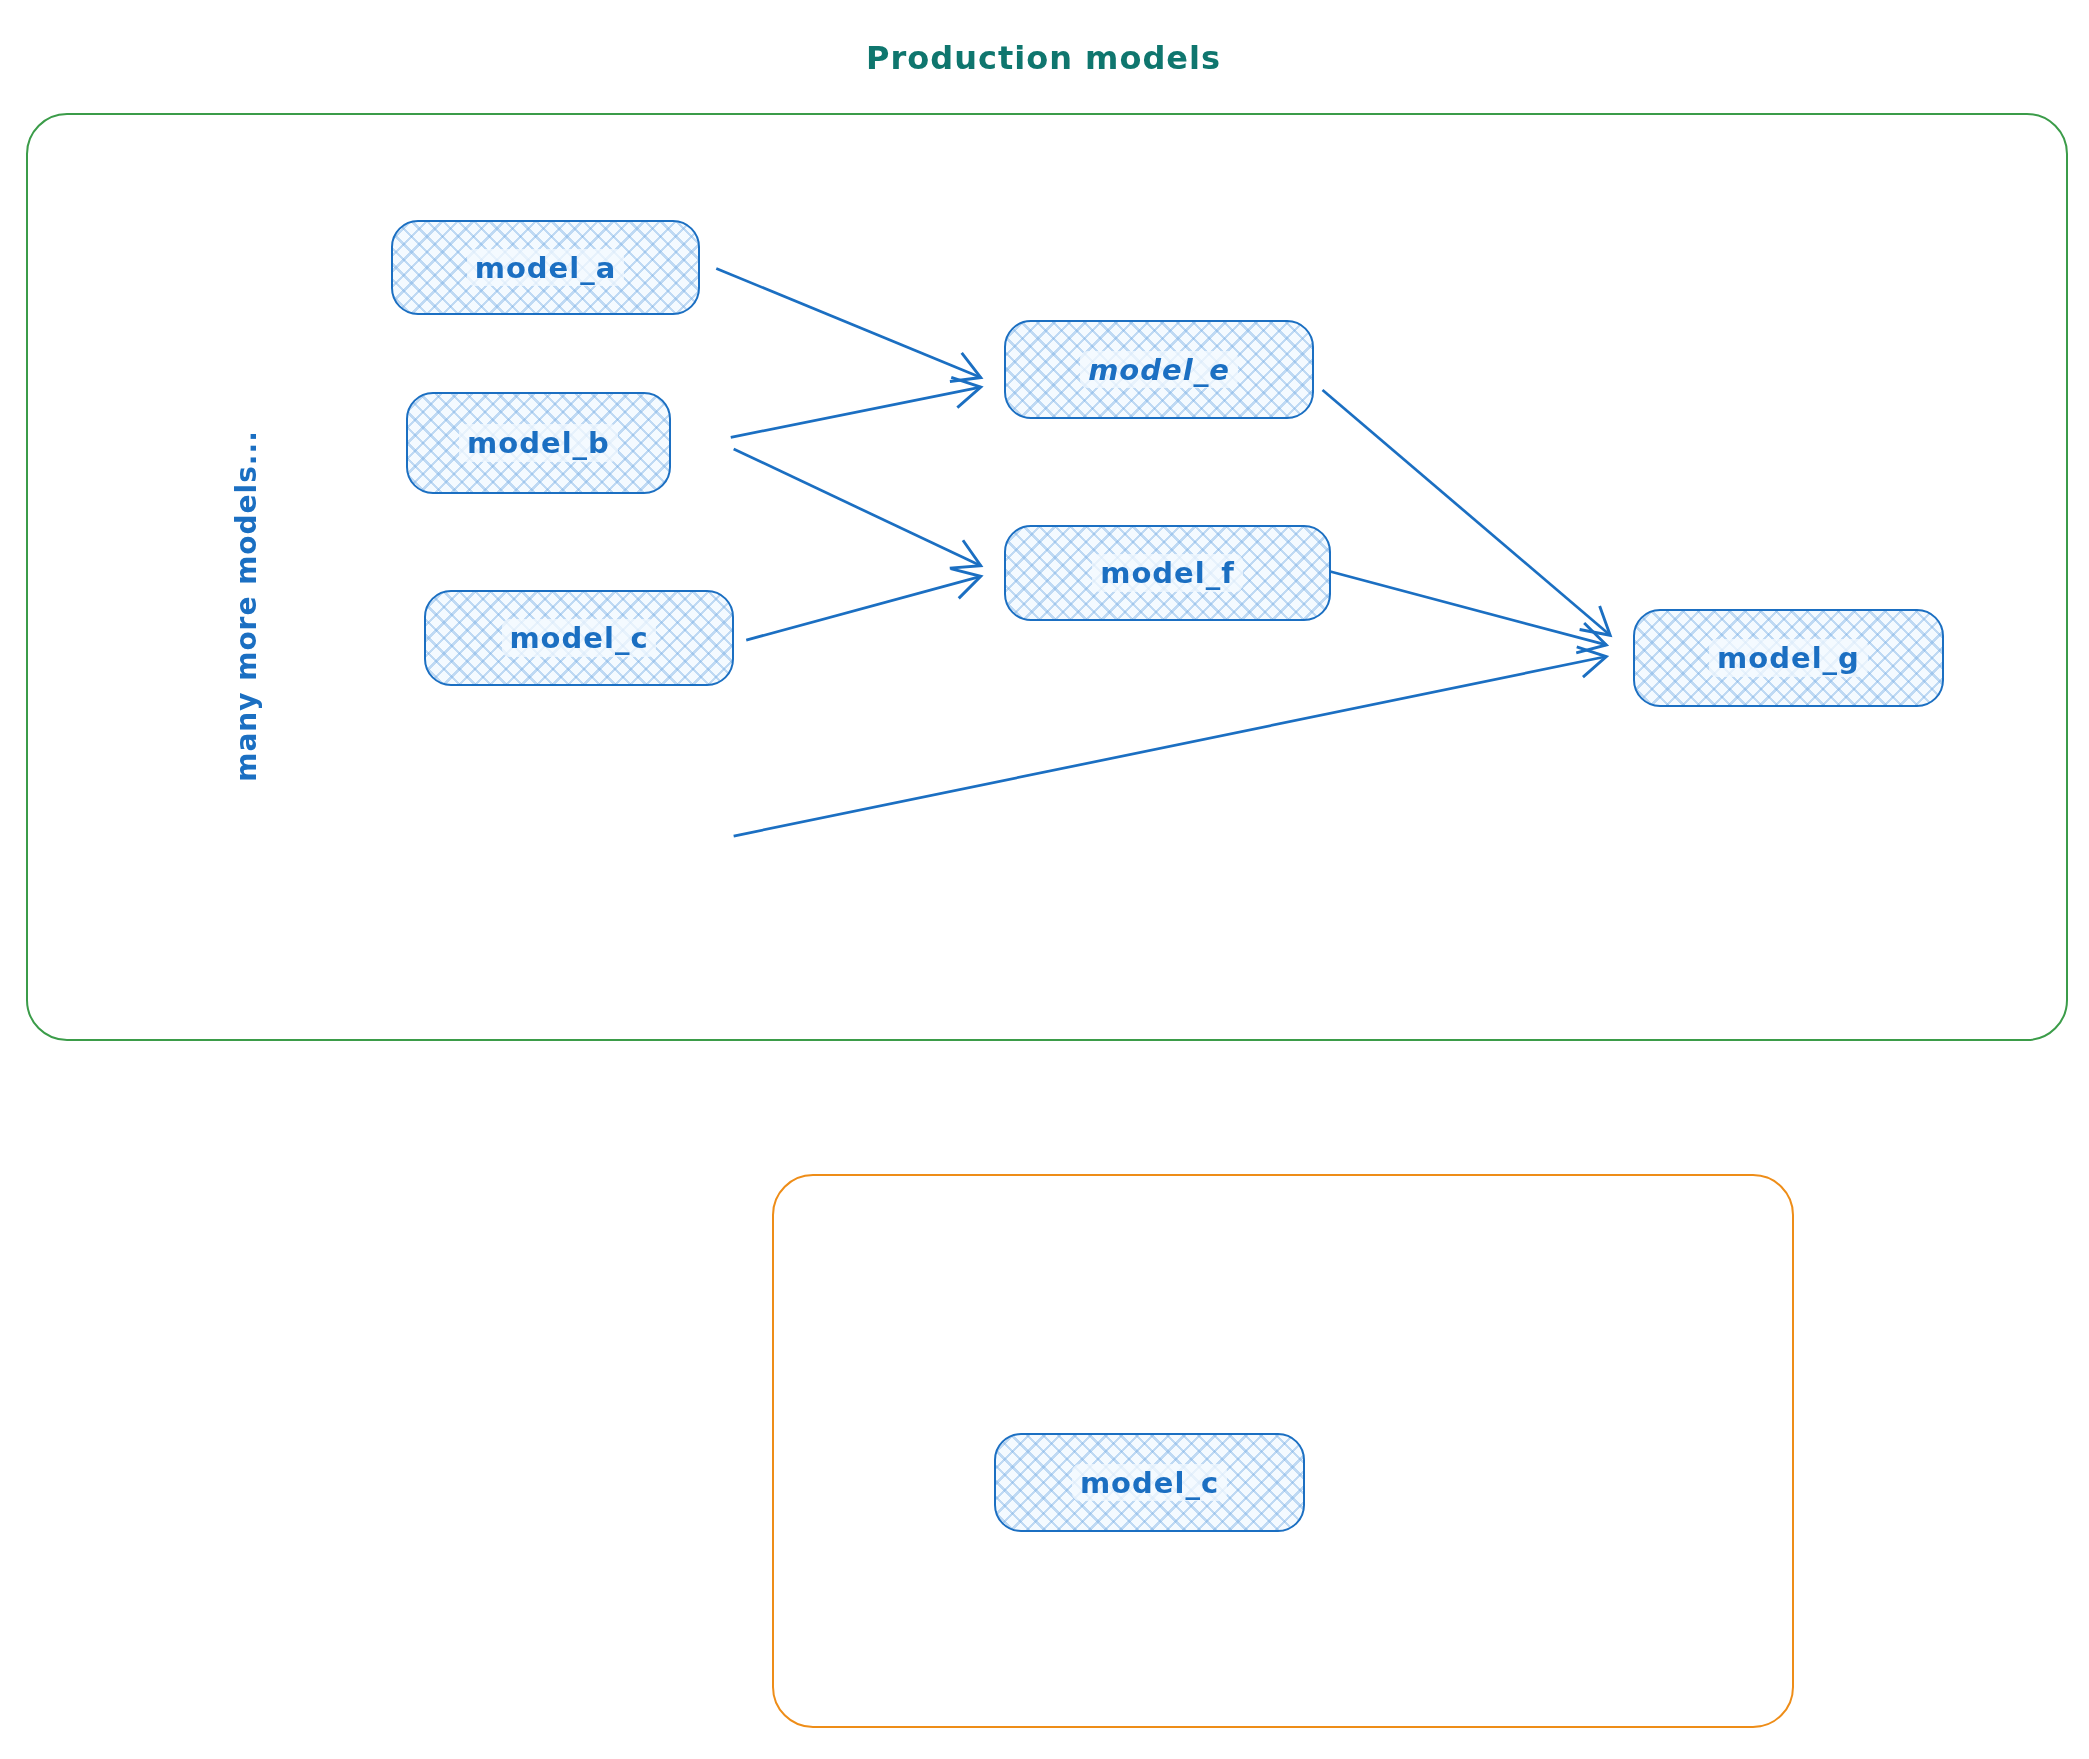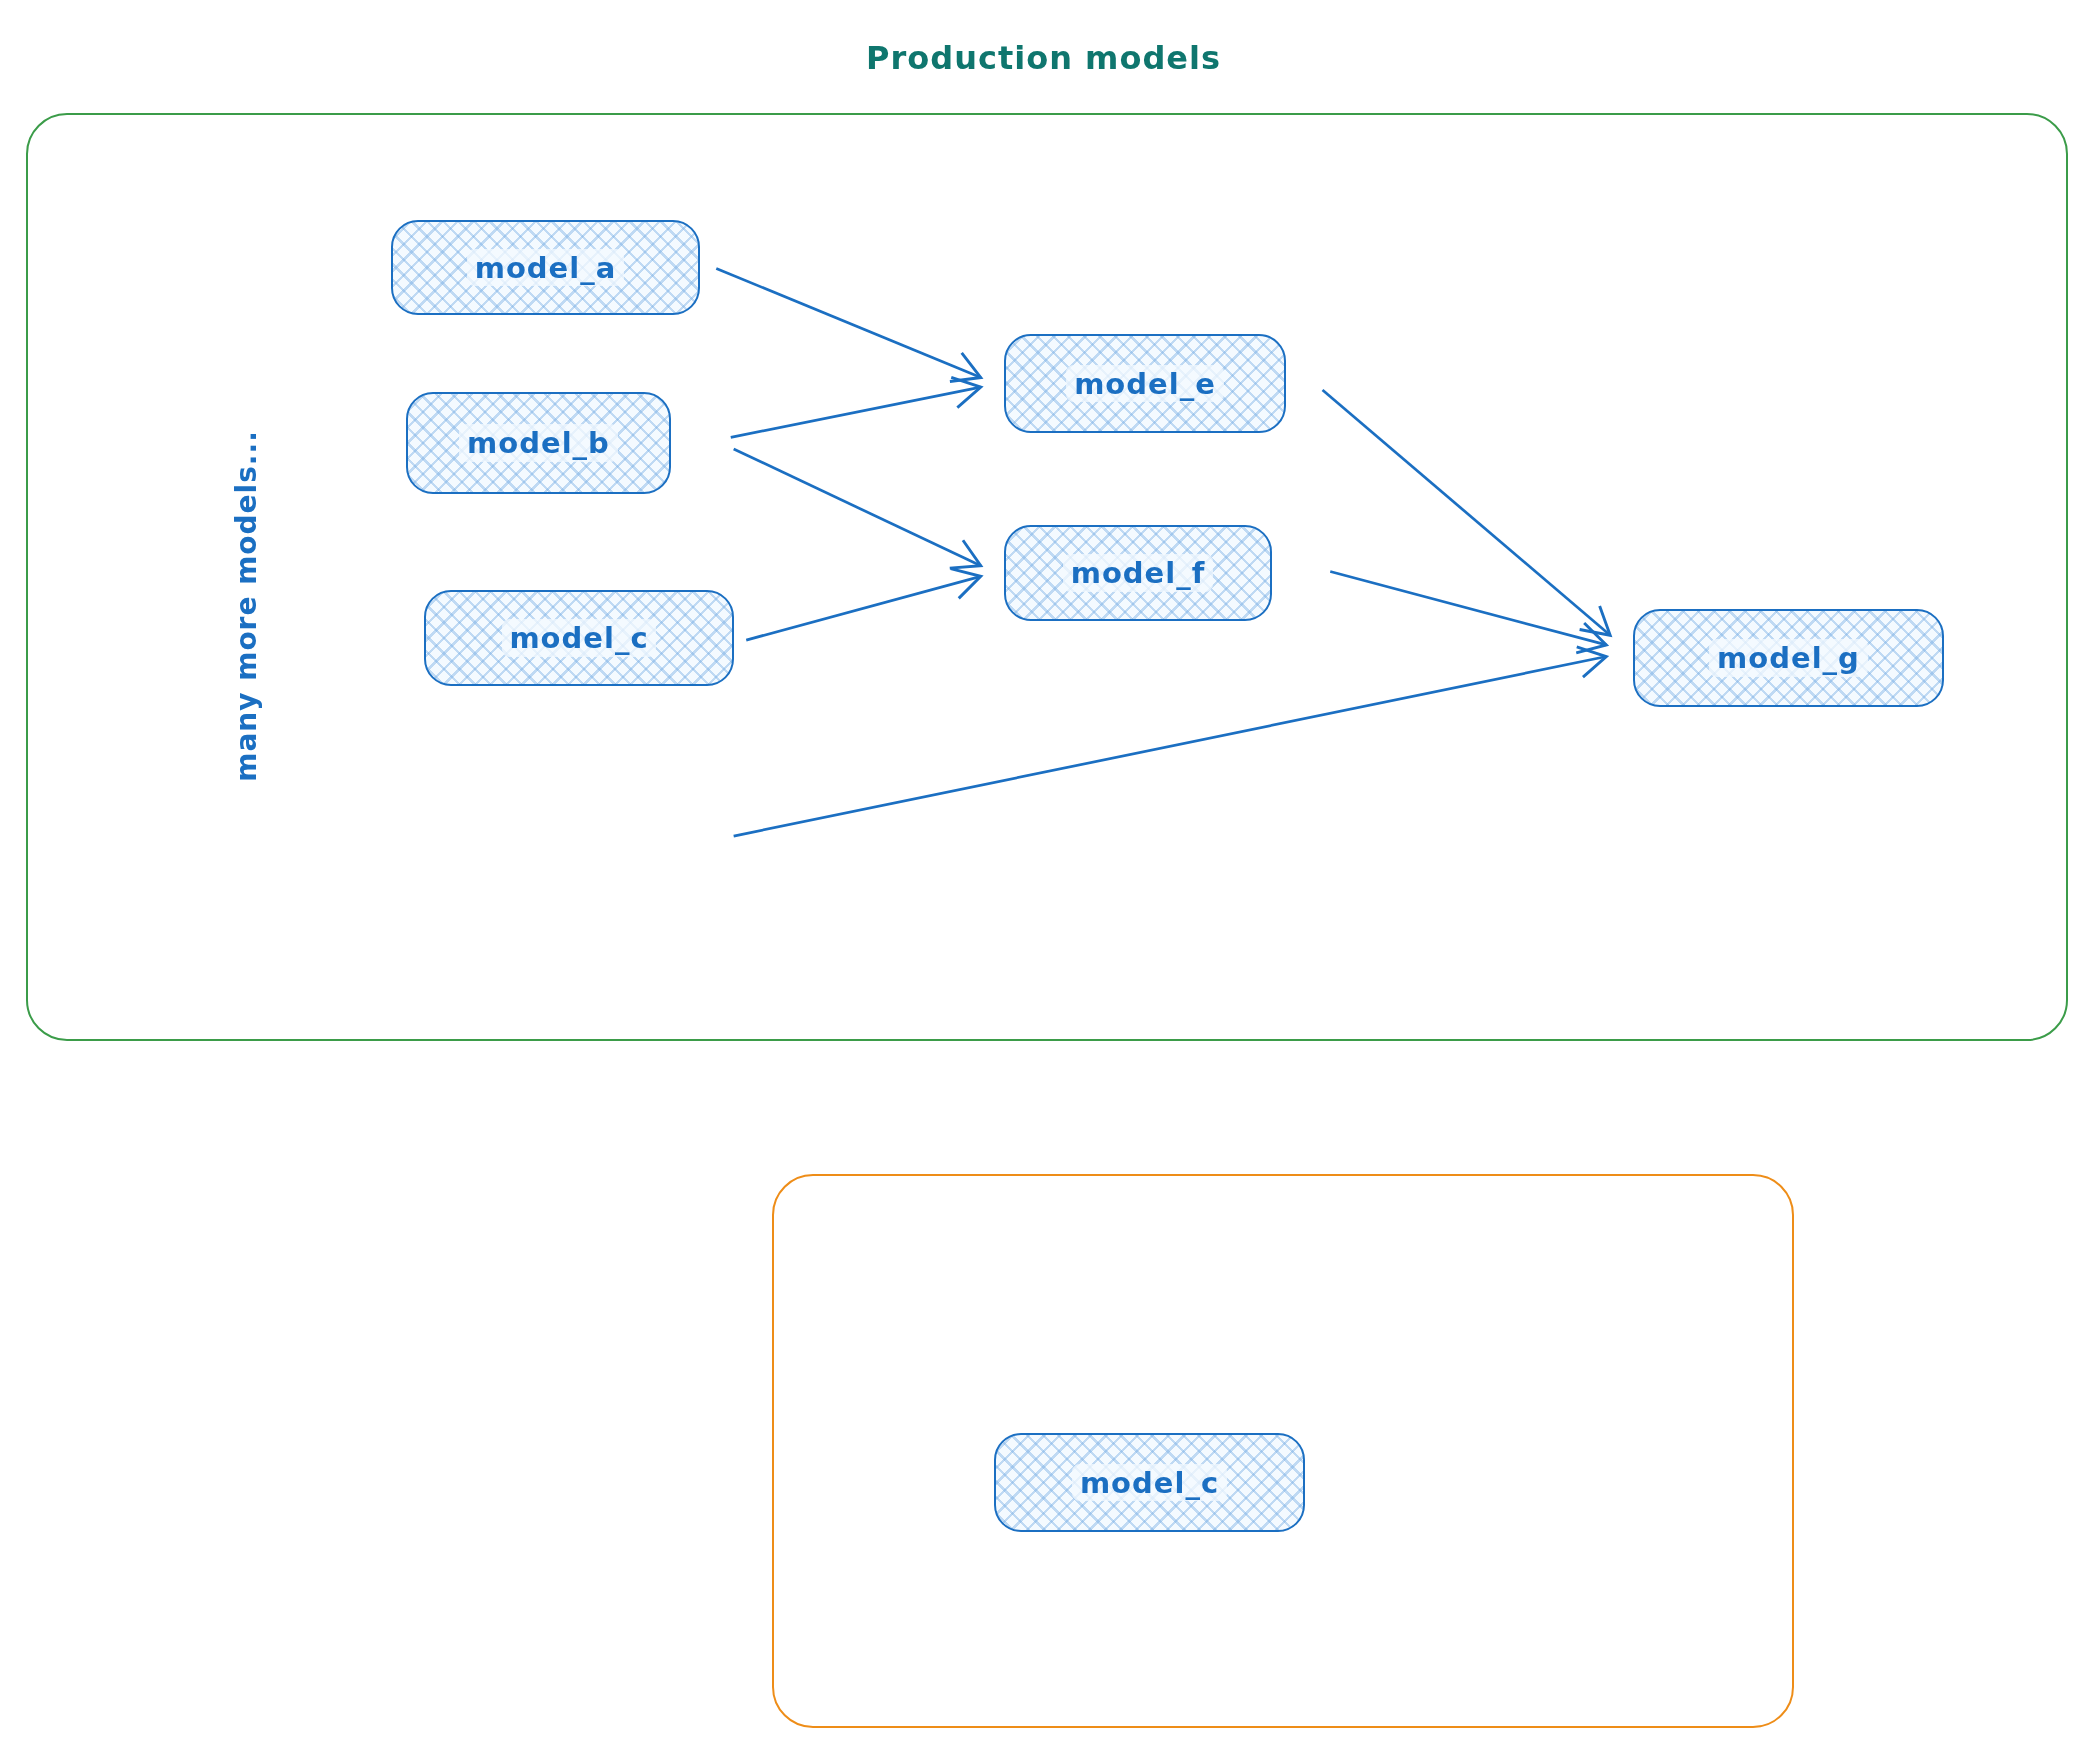--- a/index.html
+++ b/index.html
@@ -77,22 +77,22 @@
     letter-spacing: 1px;
     background: rgba(244,250,255,0.75);
     padding: 1.9px 7.7px;
     border-radius: 7.7px;
   }
 
   .node.node-a     { left: 391px;  top: 220px;  width: 309px; height: 95px; text-align: right;  }
   .node.node-b     { left: 406px;  top: 392px;  width: 265px; height: 102px; }
   .node.node-c     { left: 424px;  top: 590px;  width: 310px; height: 96px;  }
   .node.node-d     { left: 416px;  top: 793px;  width: 310px; height: 96px;  }
-  .node.node-e     { left: 1004px; top: 334px;  width: 282px; height: 99px; }
-  .node.node-f     { left: 1004px; top: 525px;  width: 268px; height: 96px;  }
+  .node.node-e     { left: 1004px; top: 320px;  width: 310px; height: 99px; font-style: italic; }
+  .node.node-f     { left: 1004px; top: 525px;  width: 327px; height: 96px;  }
   .node.node-g     { left: 1633px; top: 609px;  width: 311px; height: 98px; }
   .node.node-dev-c { left: 994px; top: 1433px; width: 311px; height: 99px; }
 
   
   svg.edges {
     position: absolute;
     left: 0; top: 0;
     width: 2089px; height: 1759px;
   }
   svg.edges line {

